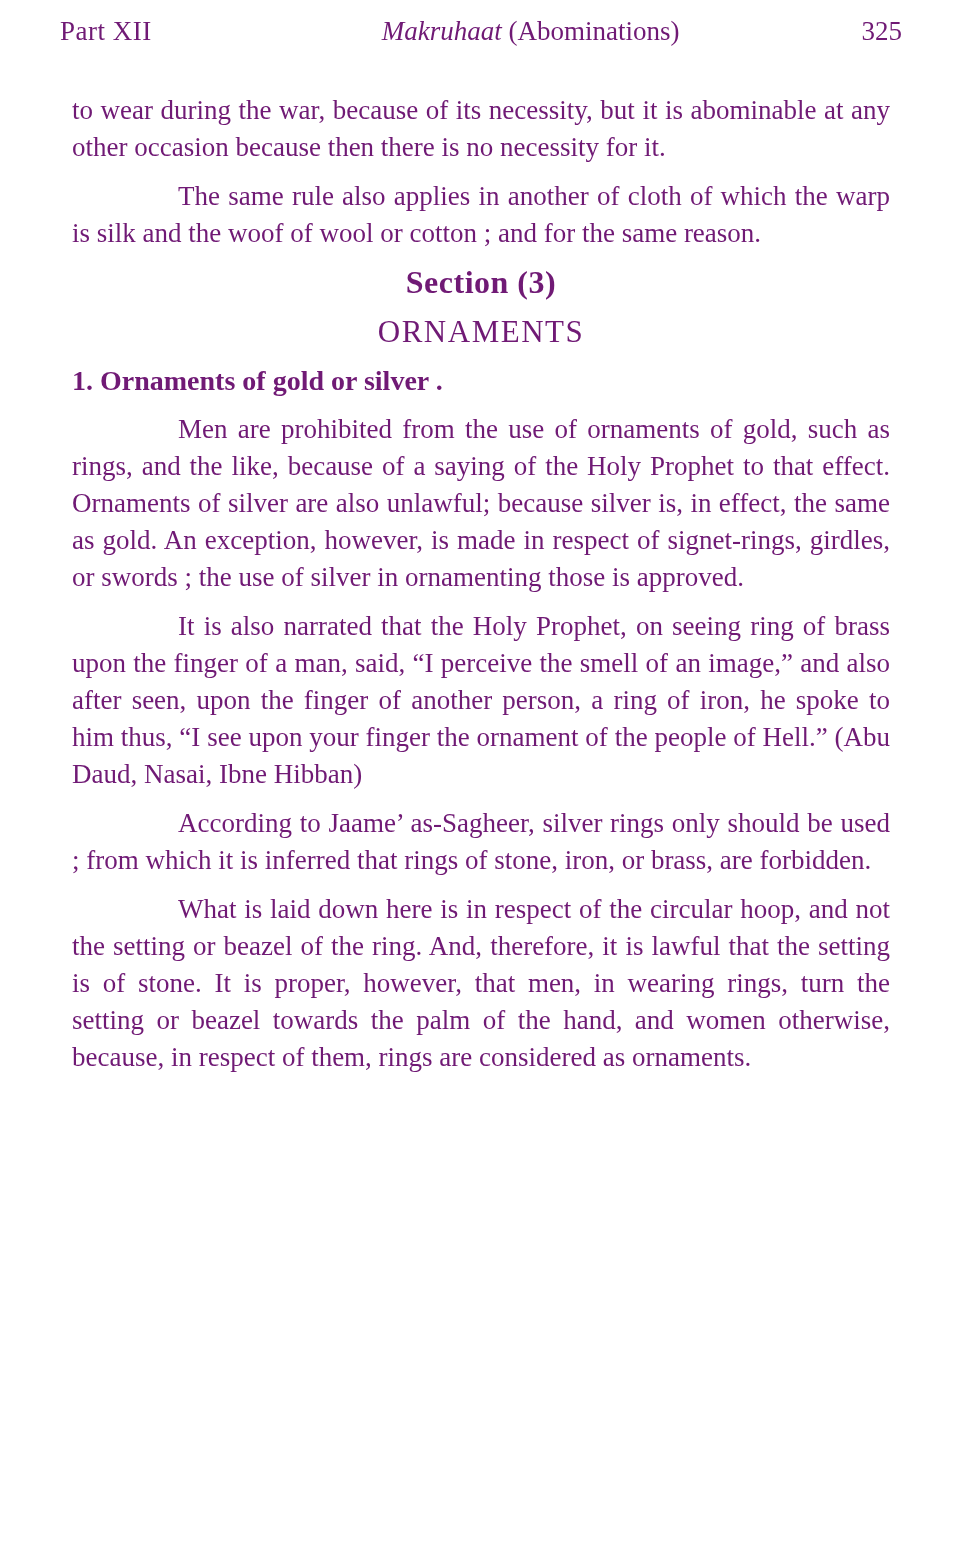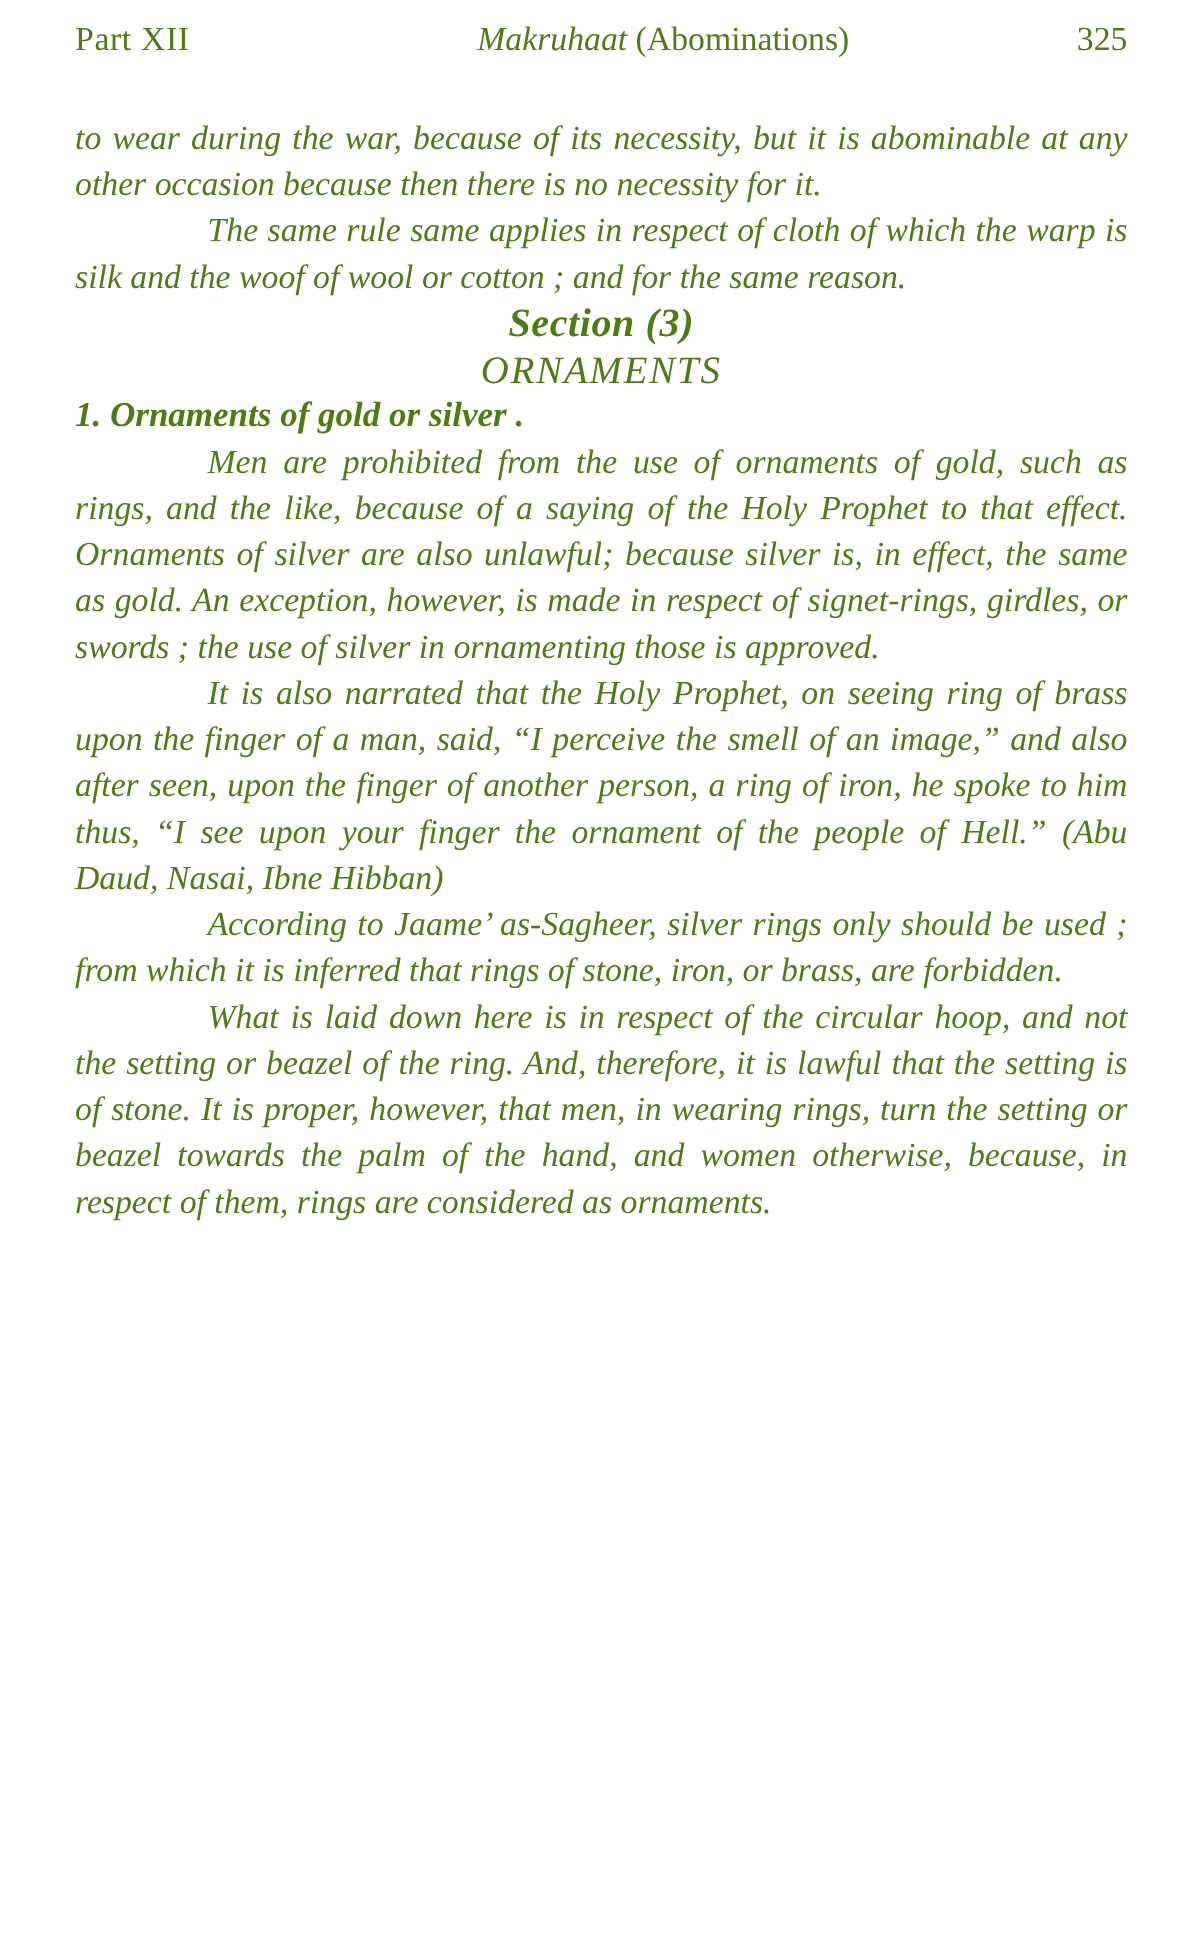--- a/index.html
+++ b/index.html
@@ -6,42 +6,41 @@
     margin: 0;
     padding: 0;
     background: #ffffff;
   }
   .page {
     position: relative;
     width: 960px;
     min-height: 1554px;
     box-sizing: border-box;
     background: #ffffff;
-    color: #4d7c0f;
+    color: #701a75;
     font-family: "Liberation Serif", "DejaVu Serif", serif;
     padding: 14px 58px 40px 60px;
   }
   .header {
     display: flex;
     justify-content: space-between;
     align-items: baseline;
     font-size: 27px;
     line-height: 34px;
     margin-bottom: 44px;
   }
   .header .part { letter-spacing: 0.5px; }
   .header .title .it { font-style: italic; margin-left: 48px; }
   .body-text {
     font-size: 27px;
     line-height: 37px;
     text-align: justify;
   }
   p.para {
-    margin: 0;
-    font-style: italic;
+    margin: 12px;
   }
   .indent { text-indent: 106px; }
   .center {
     text-align: center;
     text-indent: 0;
   }
   .bold { font-weight: bold; }
   .section-heading {
     margin-top: 6px;
     font-size: 32px;
@@ -72,21 +71,21 @@
   <div class="header">
     <span class="part">Part XII</span>
     <span class="title"><span class="it">Makruhaat</span><span> (Abominations)</span></span>
     <span class="pagenum">325</span>
   </div>
 
   <div class="body-text">
 
     <p class="para">to wear during the war, because of its necessity, but it is abominable at any other occasion because then there is no necessity for it.</p>
 
-    <p class="para indent">The same rule same applies in respect of cloth of which the warp is silk and the woof of wool or cotton ; and for the same reason.</p>
+    <p class="para indent">The same rule also applies in another of cloth of which the warp is silk and the woof of wool or cotton ; and for the same reason.</p>
 
     <p class="para center bold section-heading">Section  (3)</p>
 
     <p class="para center chapter-title">ORNAMENTS</p>
 
 
     <p class="para bold item-heading">1.  Ornaments of gold or silver .</p>
 
     <p class="para indent gap-lg">Men are prohibited from the use of ornaments of gold, such as rings, and the like, because of a saying of the Holy Prophet to that effect. Ornaments of silver are also unlawful; because silver is, in effect, the same as gold. An exception, however, is made in respect of signet-rings, girdles, or swords ; the use of silver in ornamenting those is approved.</p>
 

